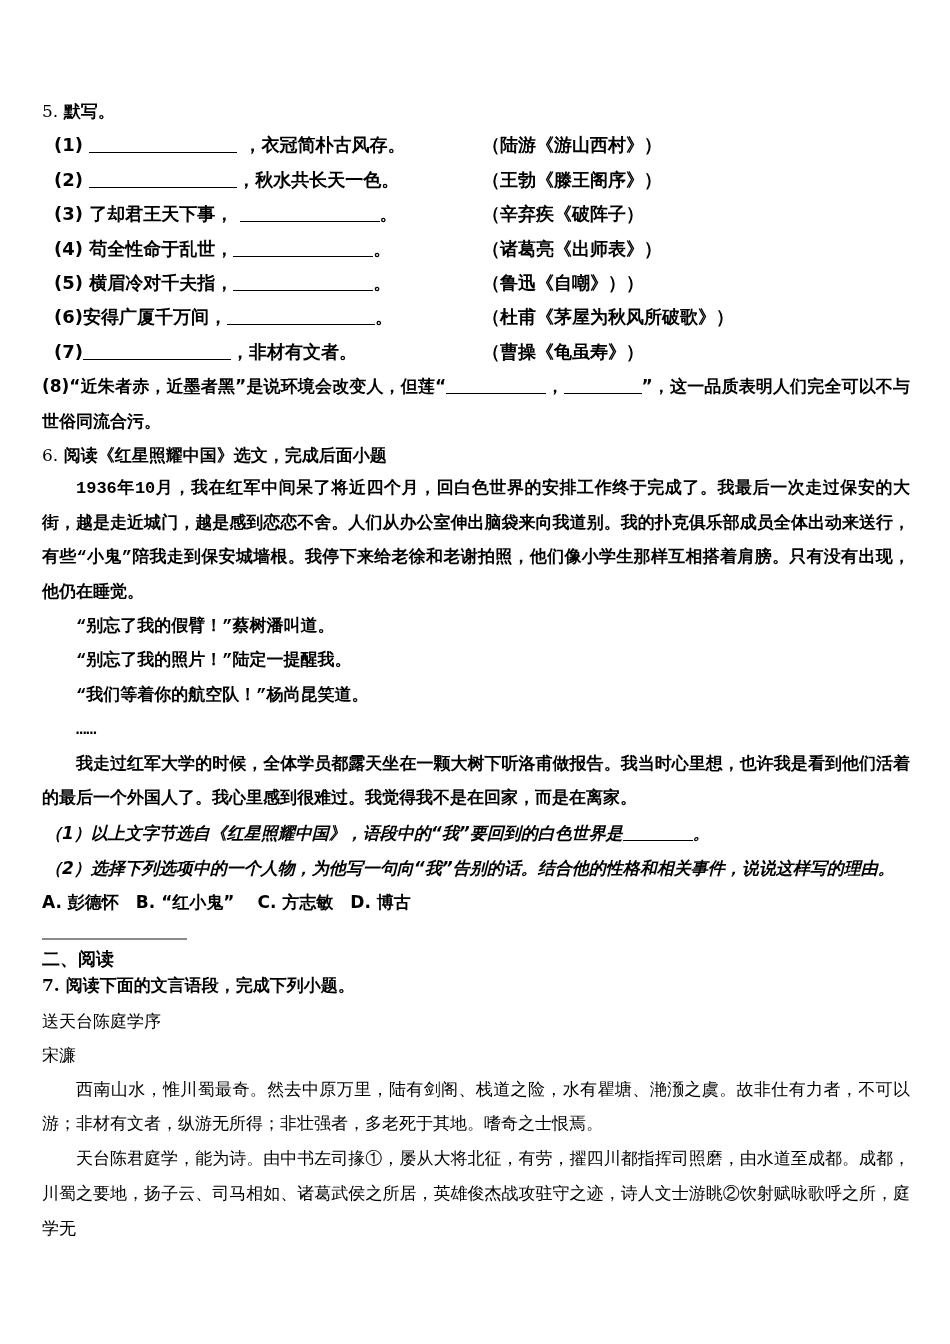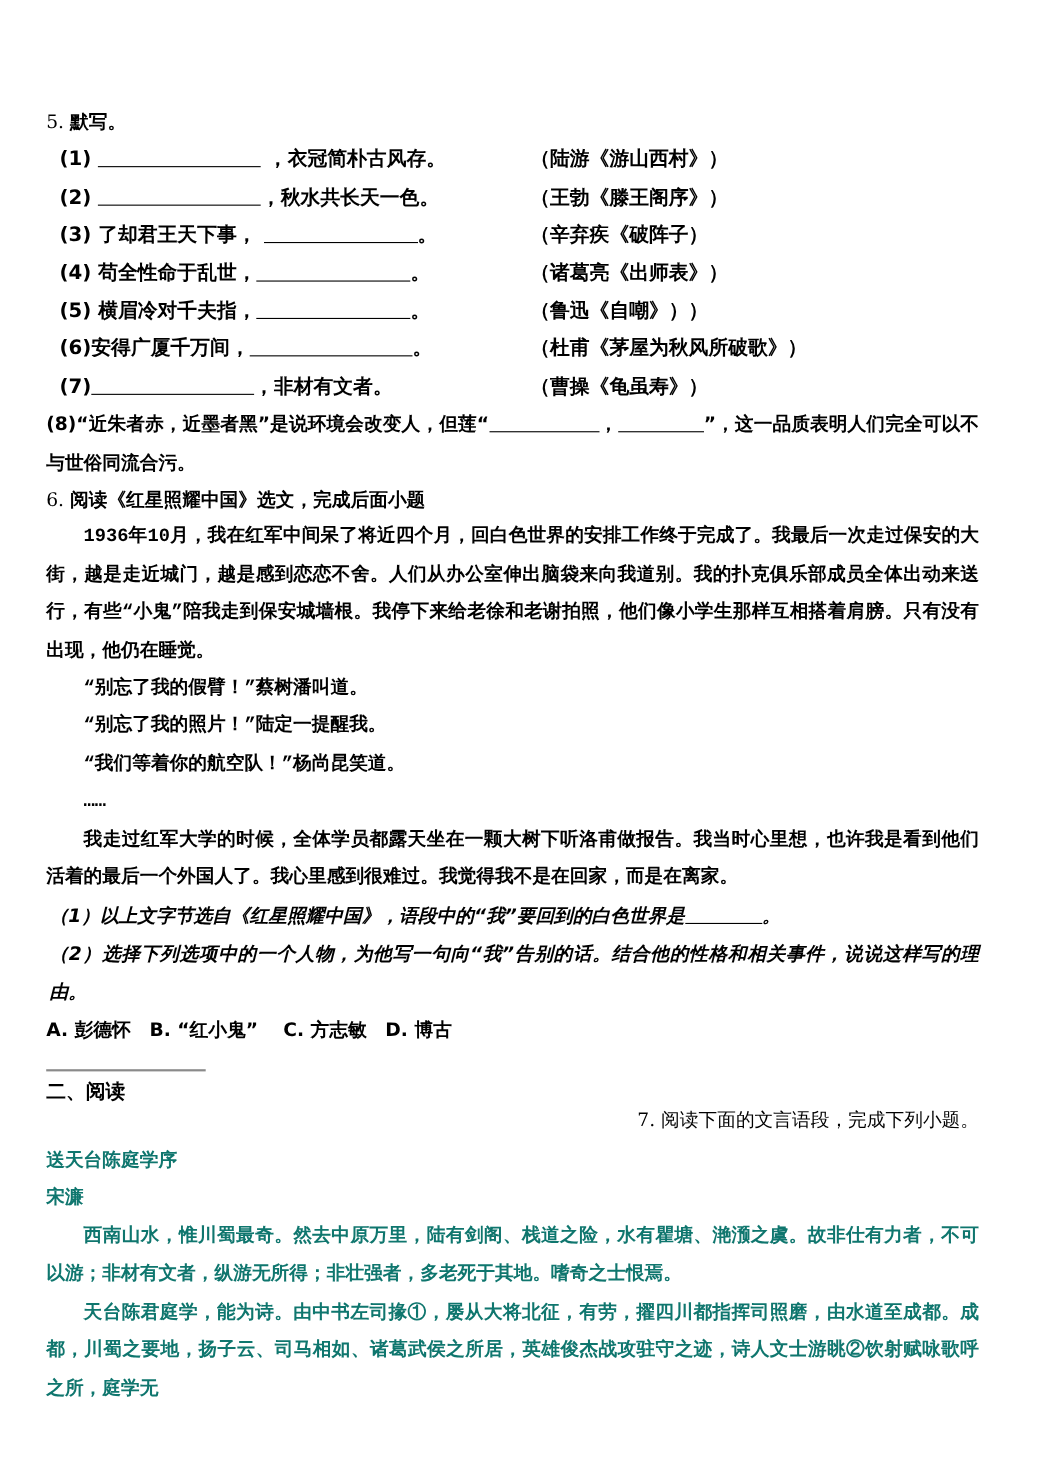--- a/index.html
+++ b/index.html
@@ -1,24 +1,24 @@
 <!DOCTYPE html>
 <html><head>
 <meta charset="utf-8">
 <style>
   html,body{margin:0;padding:0;}
   body{
     width:950px;height:1344px;background:#ffffff;color:#000;
     font-family:"DejaVu Sans",sans-serif;overflow:hidden;
   }
-  .page{box-sizing:border-box;width:950px;height:1000px;padding:94px 60px 0 42px;}
+  .page{box-sizing:border-box;width:950px;height:1000px;padding:94px 40px 0 42px;}
   
   .hei{font-family:"DejaVu Sans",sans-serif;font-weight:bold;}
-  .song{font-family:"DejaVu Serif",serif;font-weight:normal;text-align:right;}
-  .kai{font-family:"DejaVu Serif",serif;font-weight:bold;color:#0f766e;}
+  .song{font-family:"DejaVu Serif",serif;font-weight:bold;}
+  .kai{font-family:"DejaVu Serif",serif;font-weight:normal;color:#000000;}
   .num{font-family:"DejaVu Serif",serif;font-weight:normal;}
   p{margin:0;}
   
   .q5-title{font-size:17px;line-height:34.4px;}
   .mx-row{position:relative;height:34.4px;line-height:34.4px;font-size:18px;white-space:nowrap;margin-left:12px;}
   .mx-row .src{position:absolute;left:428px;top:0;}
   .blank{display:inline-block;border-bottom:1.6px solid #000;height:12px;vertical-align:-2px;}
   .w148{width:148px;}
   .w140{width:140px;}
   .w100{width:100px;}

